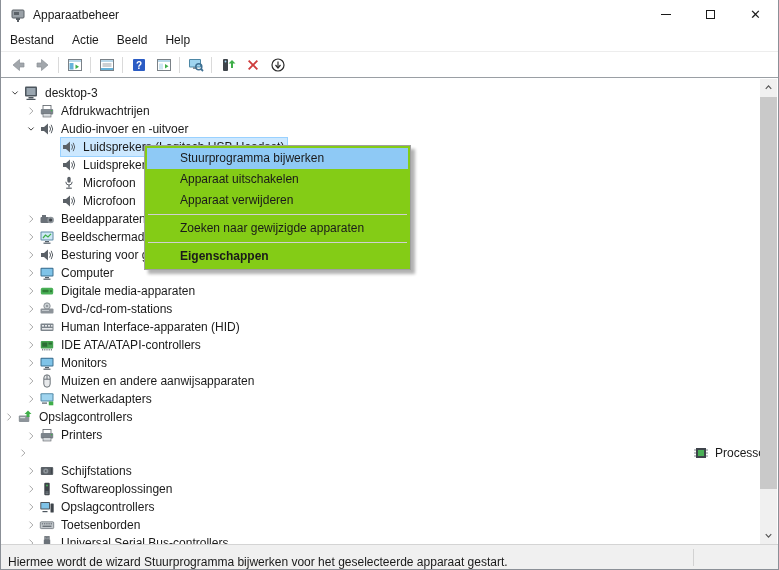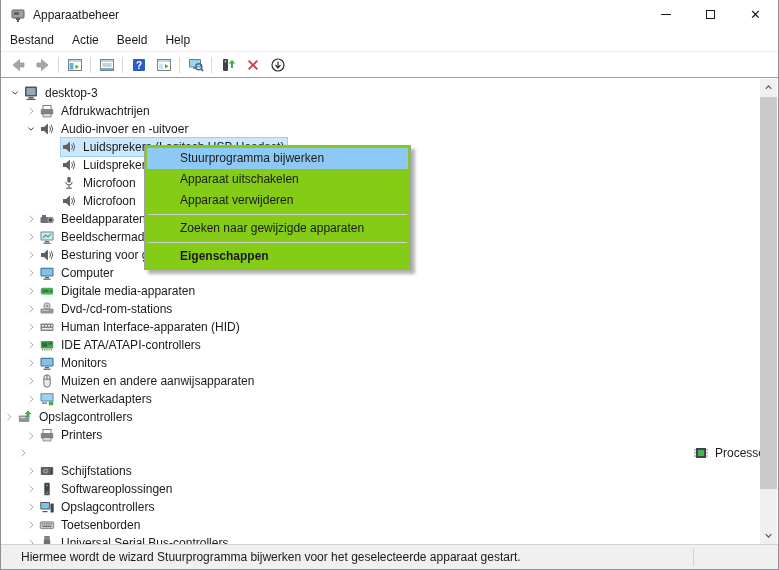--- a/index.html
+++ b/index.html
@@ -44,21 +44,21 @@
   .sb-thumb { position: absolute; left: 0; right: 0; top: 18px; height: 392px; background: #c9c9c9; }
 
   
   .context-menu { position: absolute; left: 143px; top: 145px; width: 267px; background: #84cc16; border: 1px solid #a0a0a0; box-shadow: 4px 4px 3px rgba(0,0,0,0.3); padding: 2px 0; z-index: 20; }
   .cm-item { height: 21px; line-height: 21px; padding-left: 33px; margin: 0 2px; }
   .cm-item.hl { background: #8ec9f5; }
   .cm-item.bold { font-weight: 700; }
   .cm-sep { height: 1px; background: #d0d0d0; margin: 3px 3px; }
 
   
-  .statusbar { position: absolute; left: 0; right: 0; bottom: 0; height: 25px; background: #f0f0f0; border-top: 1px solid #d4d4d4; display: flex; align-items: center; padding-left: 20px; }
+  .statusbar { position: absolute; left: 0; right: 0; bottom: 0; height: 25px; background: #f0f0f0; border-top: 1px solid #d4d4d4; display: flex; align-items: flex-end; padding-left: 7px; }
   .status-divider { position: absolute; left: 692px; top: 4px; bottom: 3px; width: 1px; background: #d2d2d2; }
   .hidden-defs { position: absolute; width: 0; height: 0; overflow: hidden; }
 </style>
 </head>
 <body>
 
 <svg class="hidden-defs" xmlns="http://www.w3.org/2000/svg">
   <defs>
     <symbol id="sym-devmgr" viewBox="0 0 16 16">
         <rect x="2" y="3" width="12" height="8" rx="1" fill="#9aa1a7" stroke="#5b6167"></rect>

